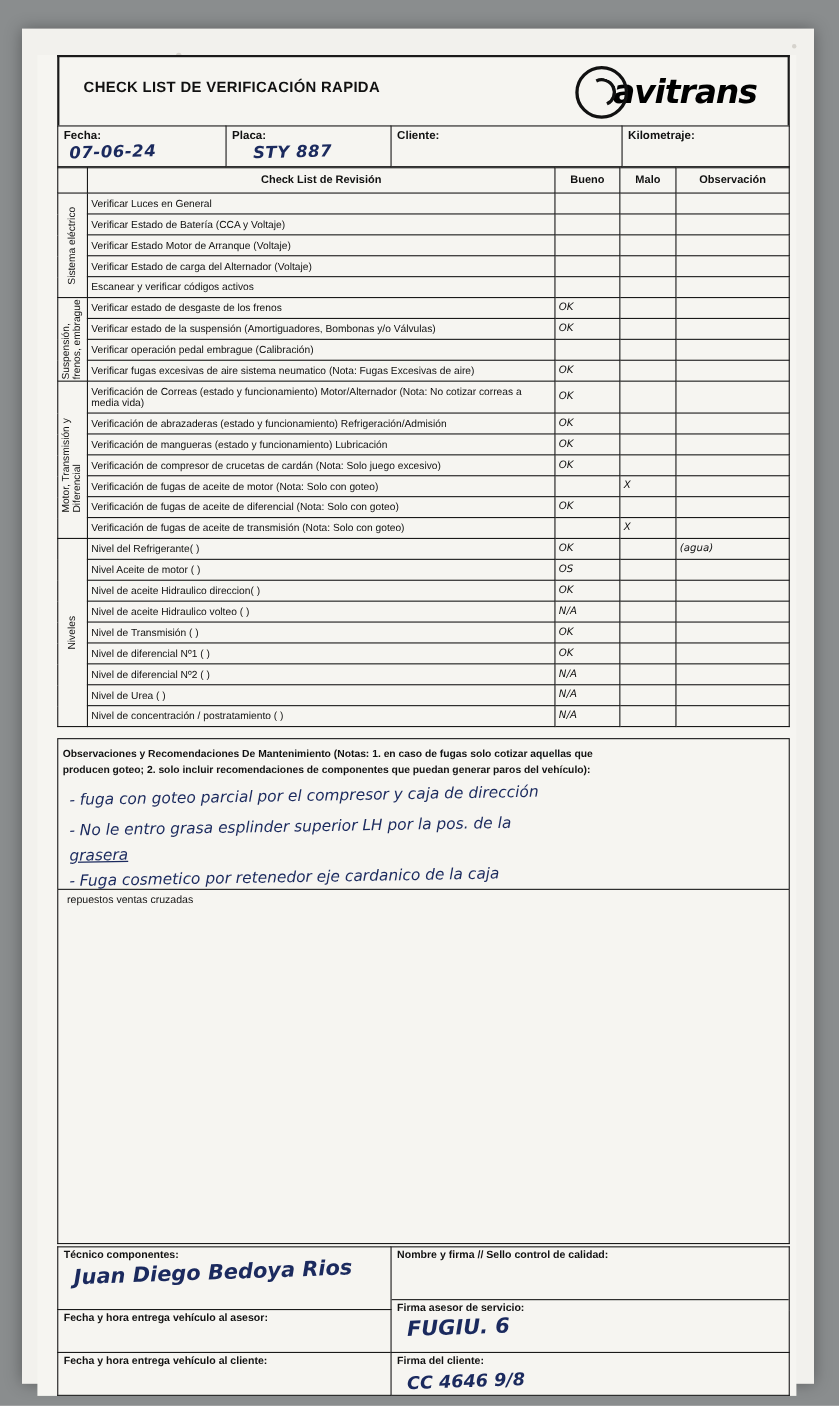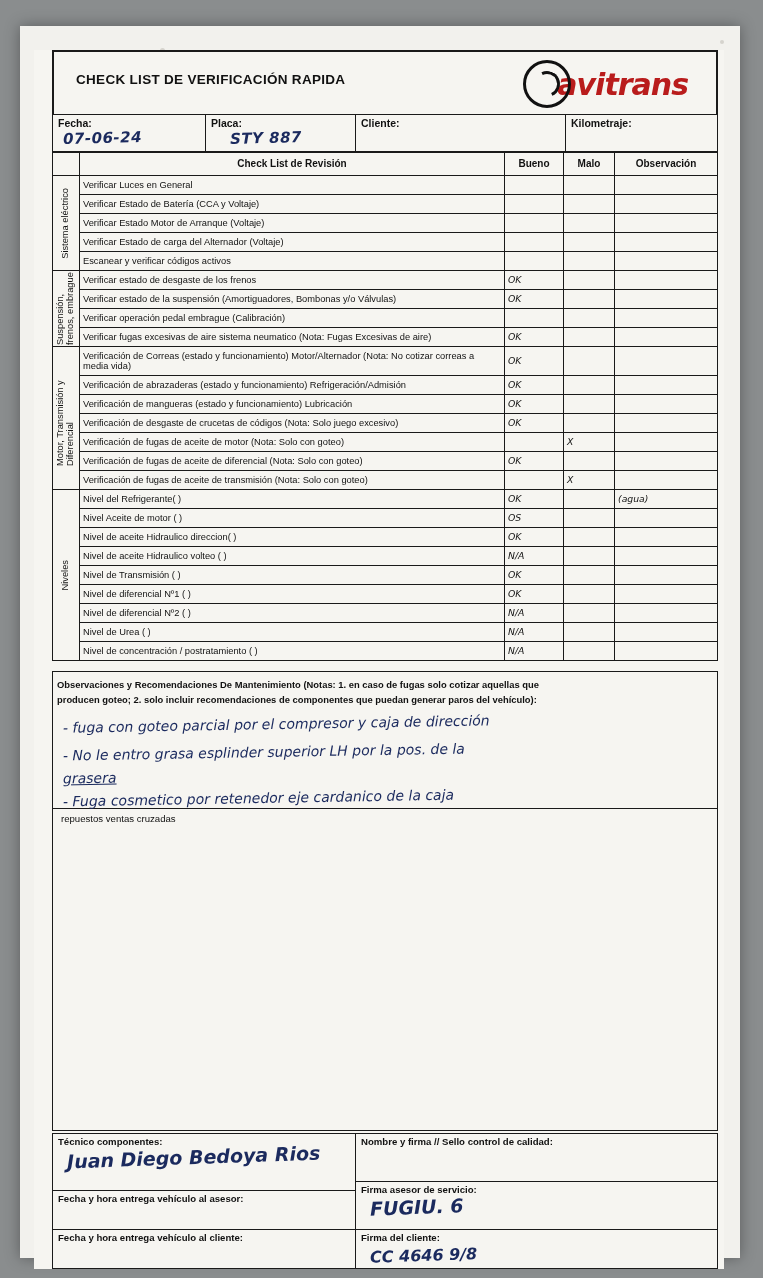--- a/index.html
+++ b/index.html
@@ -46,21 +46,21 @@
     margin-right:-14px;
     position:relative;z-index:2;
     background:transparent;
   }
   .logo-ring:after{
     content:"";position:absolute;width:20px;height:20px;border-radius:50%;
     border:3px solid #111;border-left-color:transparent;border-bottom-color:transparent;
     transform:rotate(20deg);
   }
   .logo-text{
-    font-size:30px;font-weight:bold;font-style:italic;letter-spacing:-1px;color:#b91c1c;
+    font-size:30px;font-weight:bold;font-style:italic;letter-spacing:-1px;color:#000000;
     font-family:"DejaVu Sans", sans-serif;
   }
   
   table{border-collapse:collapse;}
   .info{
     width:100%;
     margin-left:18px;
     width:calc(100% - 24px);
     table-layout:fixed;
   }
@@ -314,21 +314,21 @@
             <td class="mark c-malo"></td>
             <td class="mark c-obs"></td>
           </tr>
           <tr>
             <td>Verificación de mangueras (estado y funcionamiento) Lubricación</td>
             <td class="mark c-bueno">OK</td>
             <td class="mark c-malo"></td>
             <td class="mark c-obs"></td>
           </tr>
           <tr>
-            <td>Verificación de desgaste de crucetas de códigos (Nota: Solo juego excesivo)</td>
+            <td>Verificación de compresor de crucetas de cardán (Nota: Solo juego excesivo)</td>
             <td class="mark c-bueno">OK</td>
             <td class="mark c-malo"></td>
             <td class="mark c-obs"></td>
           </tr>
           <tr>
             <td>Verificación de fugas de aceite de motor (Nota: Solo con goteo)</td>
             <td class="mark c-bueno"></td>
             <td class="mark c-malo">X</td>
             <td class="mark c-obs"></td>
           </tr>

